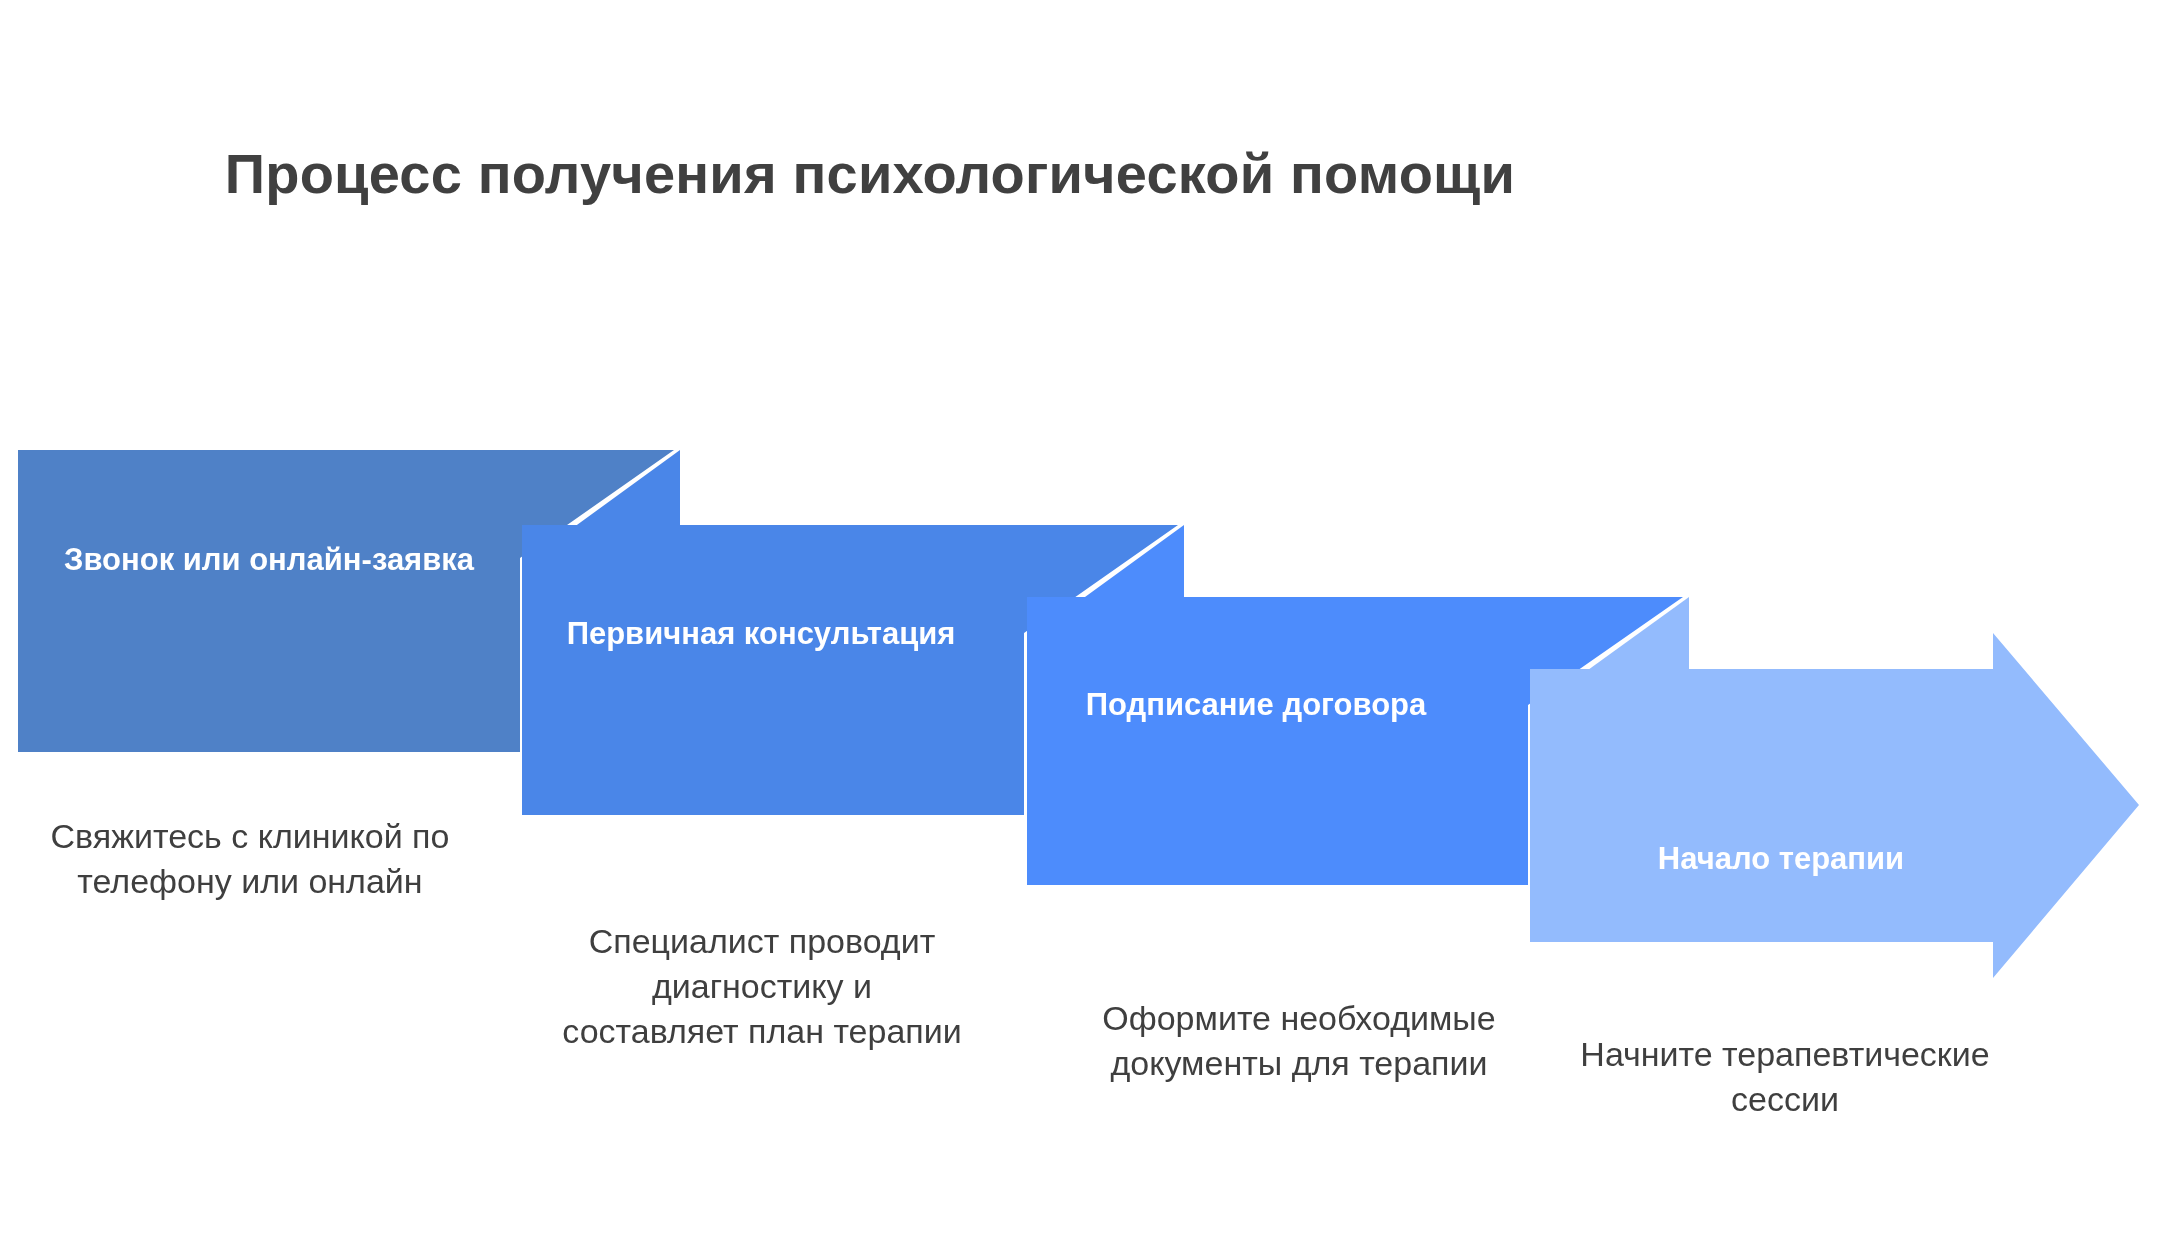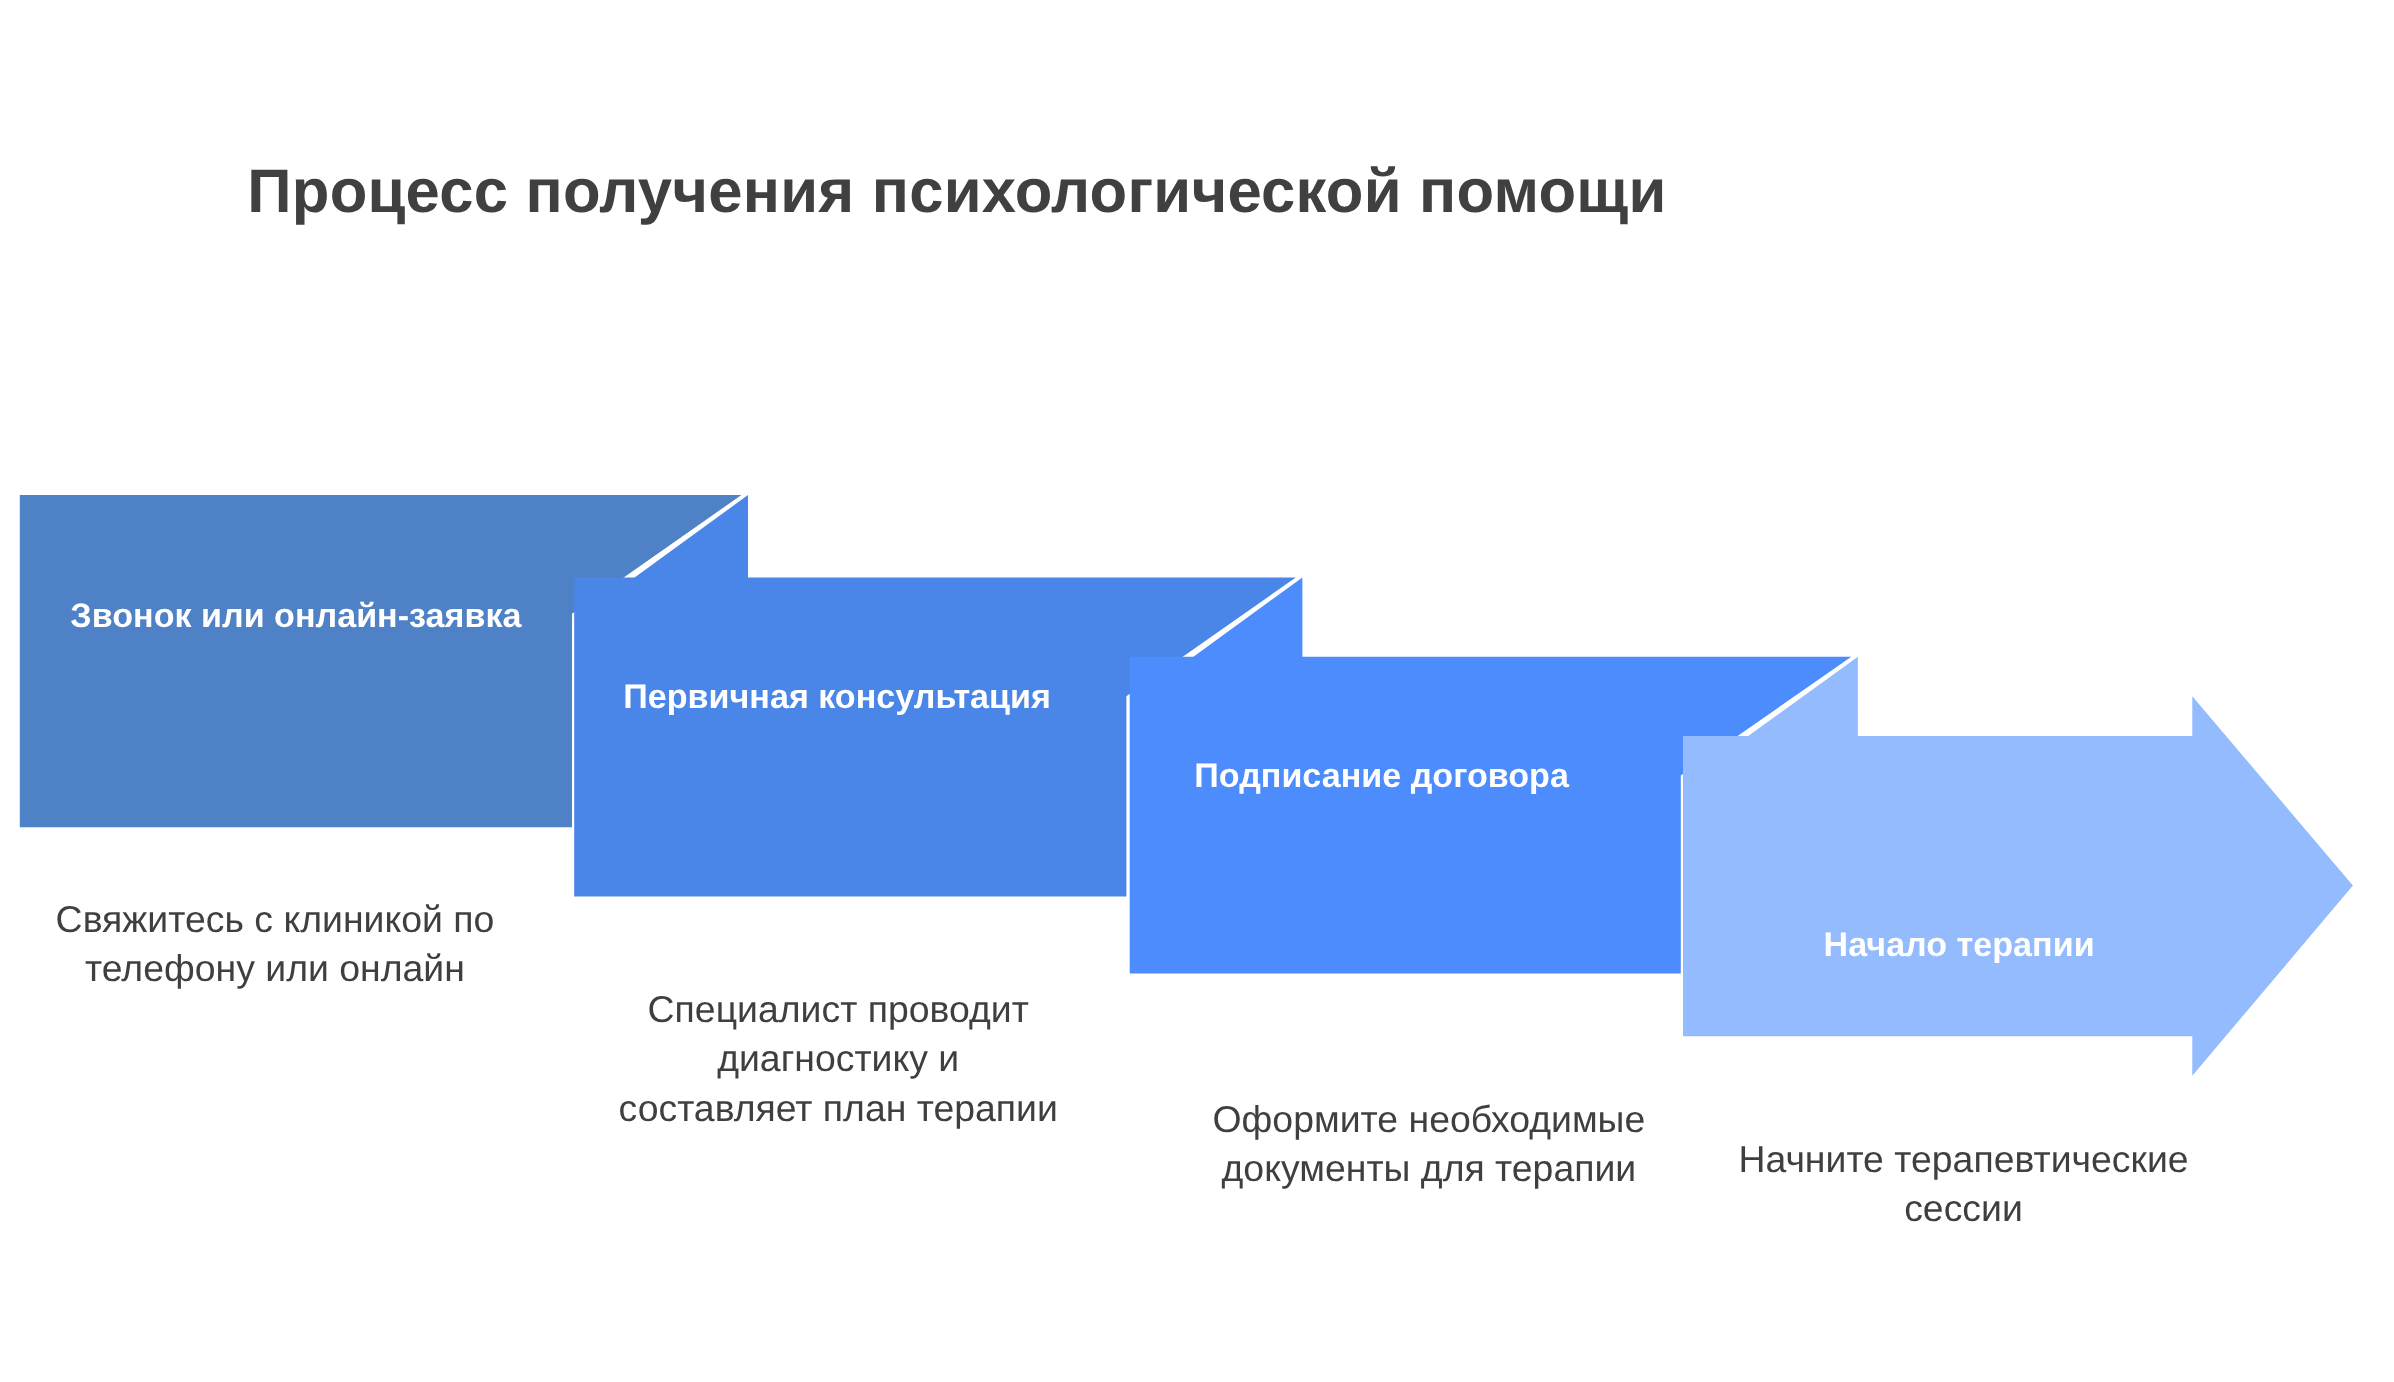--- a/index.html
+++ b/index.html
@@ -65,21 +65,21 @@
   
   .step-caption {
     position: absolute;
     color: #3f3f3f;
     font-size: 34px;
     line-height: 1.33;
     text-align: center;
     font-weight: normal;
   }
   .step-caption.c1 { left: 50px;   top: 814px;  width: 400px; }
-  .step-caption.c2 { left: 560px;  top: 896px;  width: 404px; }
+  .step-caption.c2 { left: 560px;  top: 919px;  width: 404px; }
   .step-caption.c3 { left: 1082px; top: 996px;  width: 400px; margin-left: 17px; }
   .step-caption.c4 { left: 1575px; top: 1032px; width: 420px; }
 </style>
 </head>
 <body>
 
 <div id="slide-title">Процесс получения психологической помощи</div>
 
 <div id="process-diagram">
 

